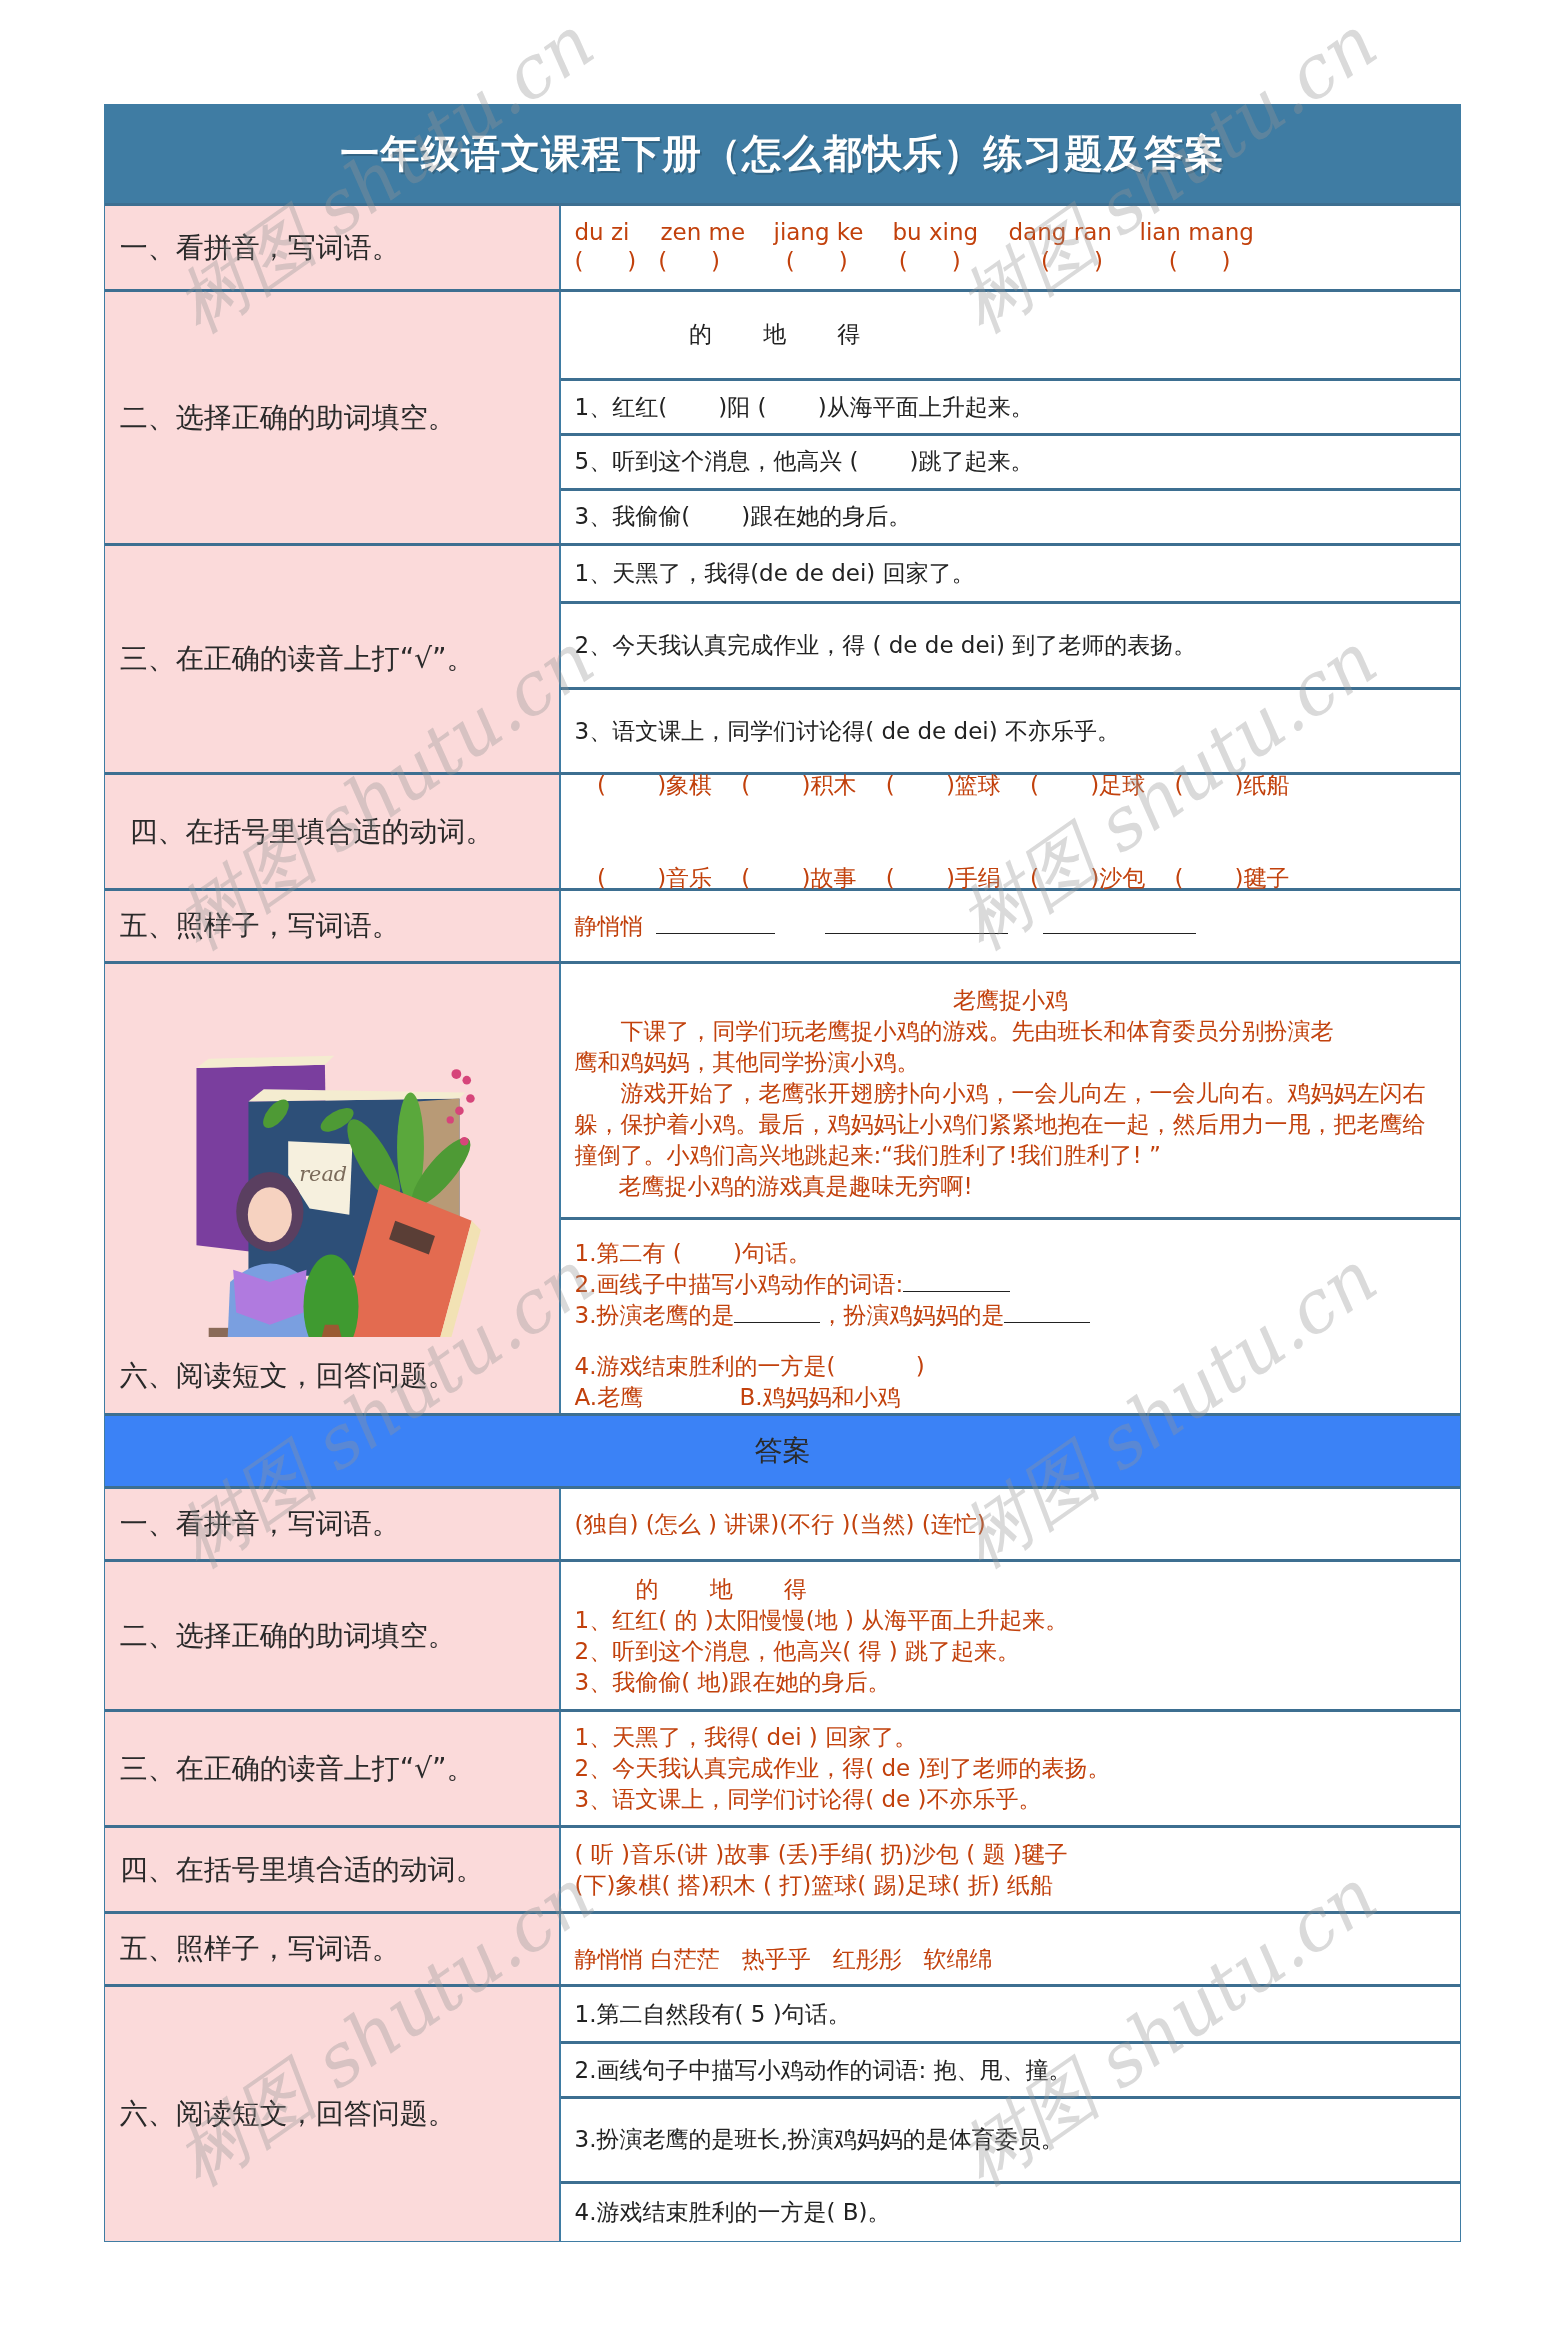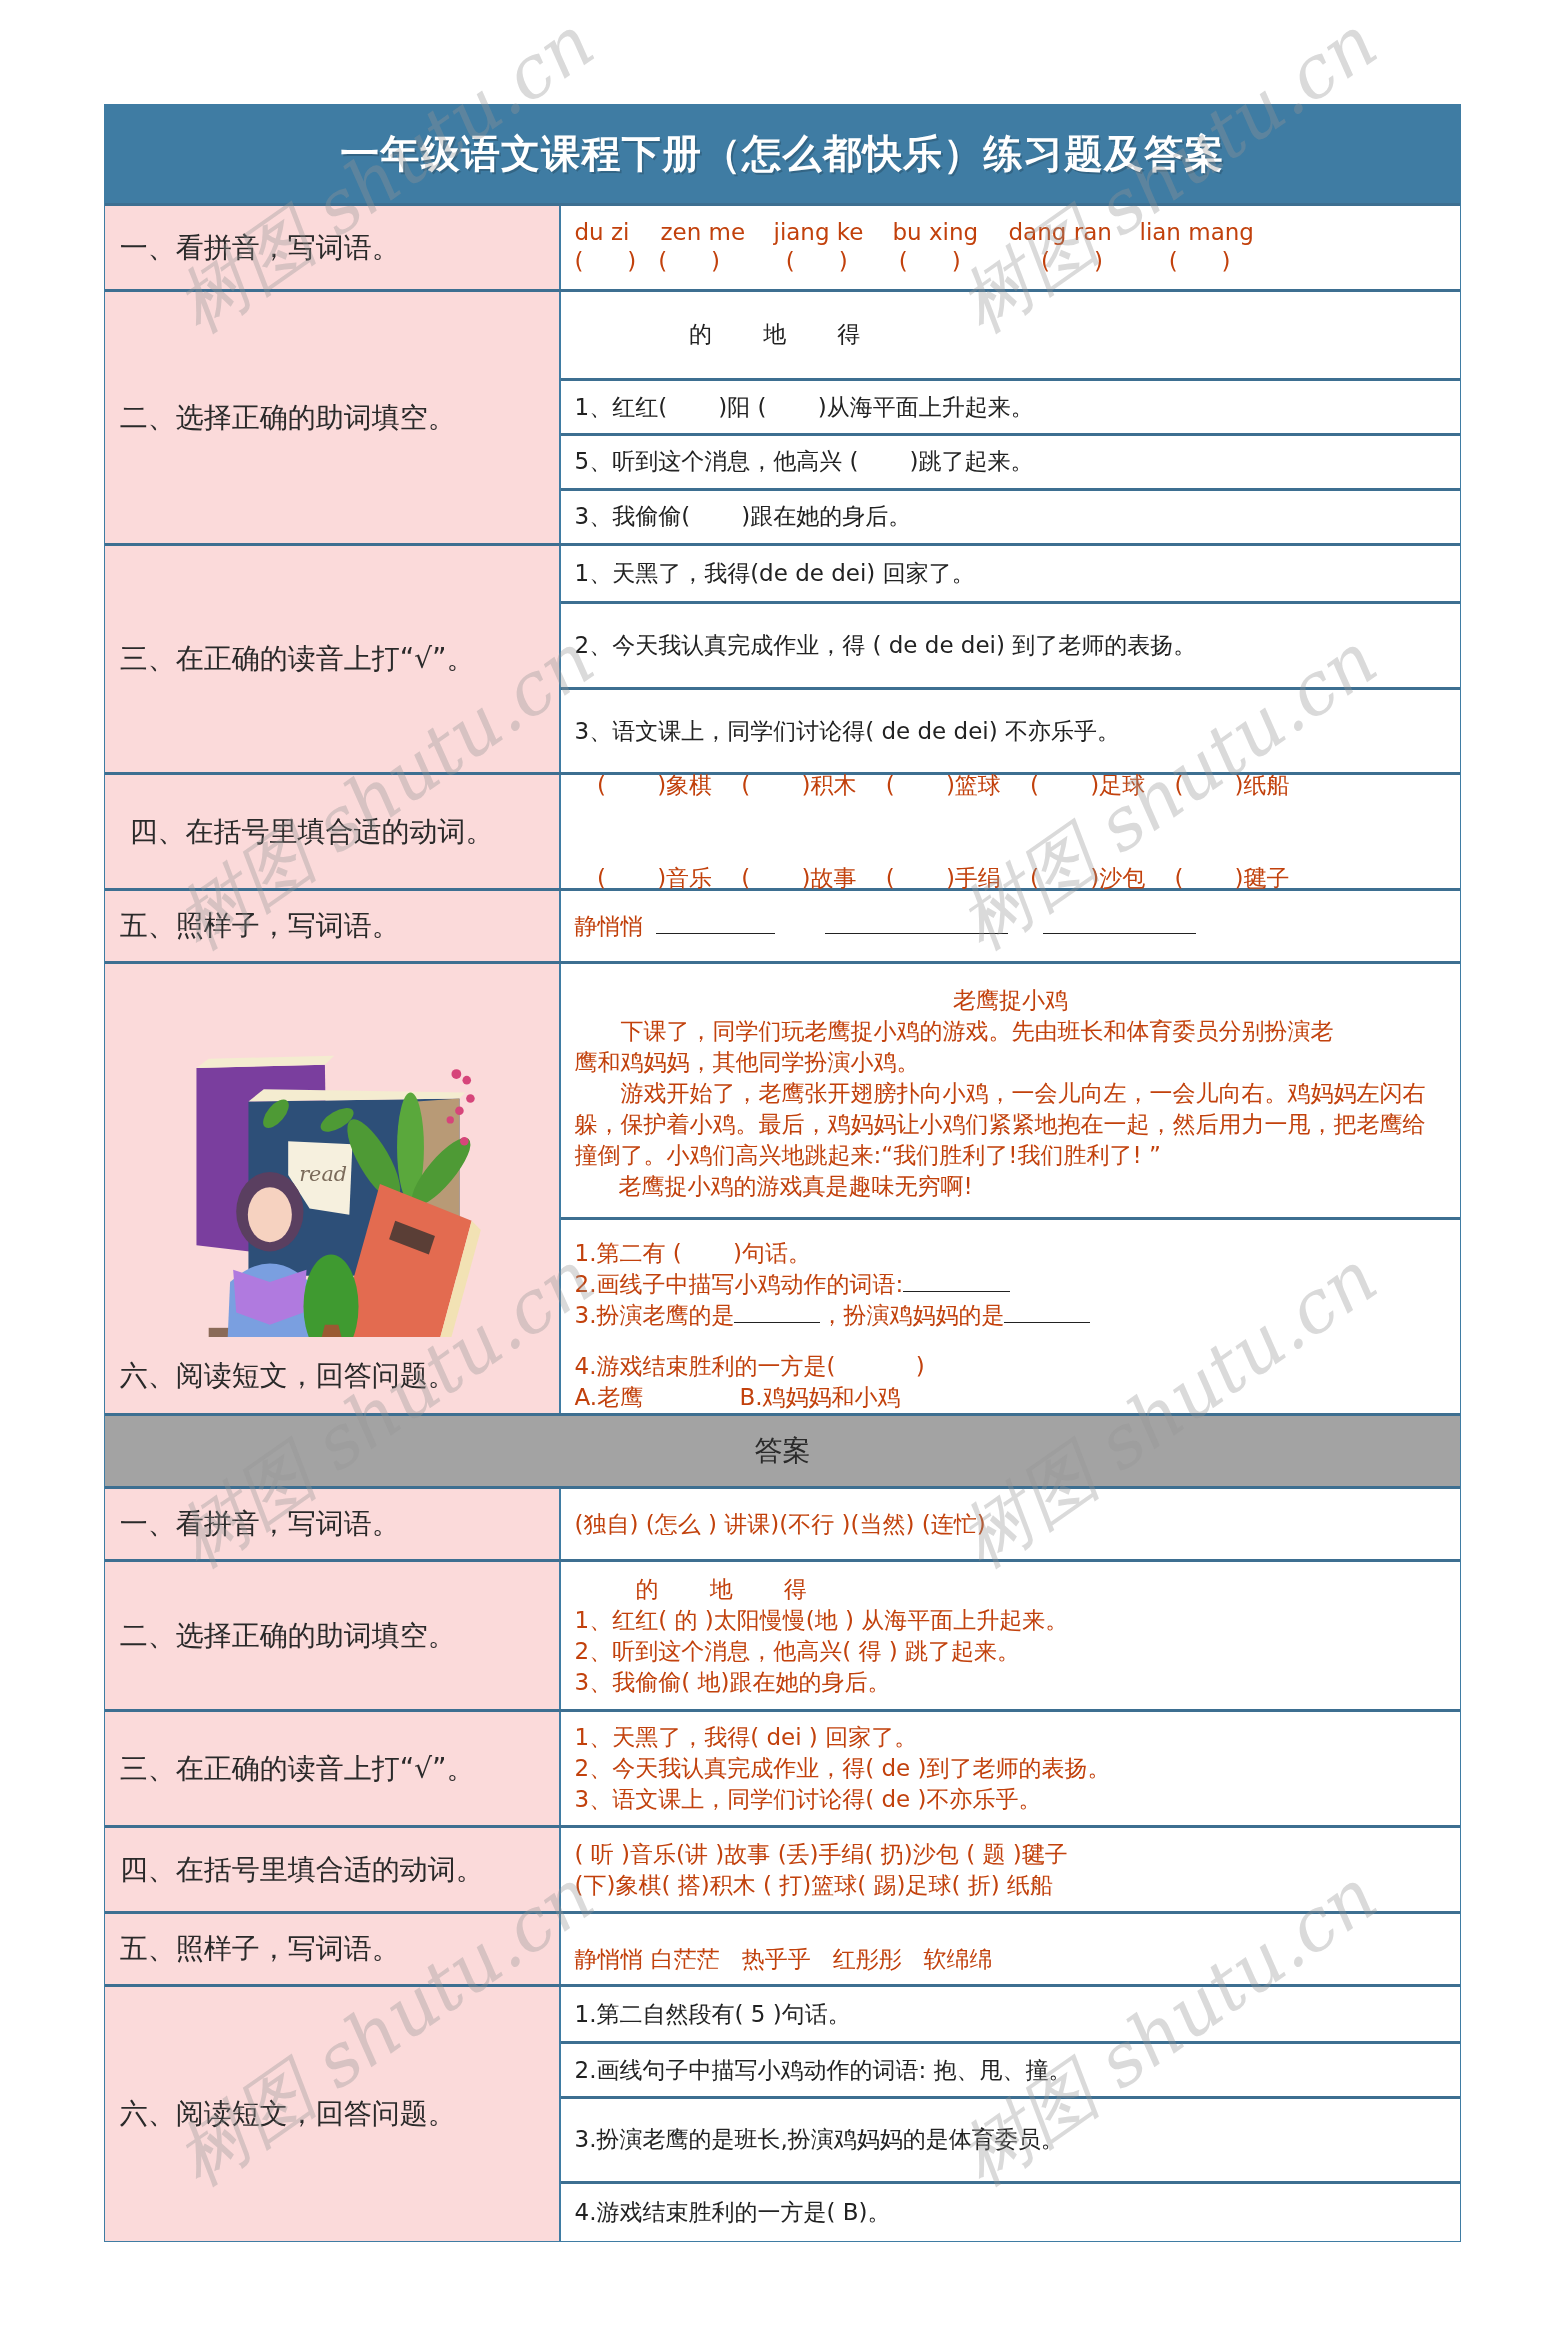--- a/index.html
+++ b/index.html
@@ -25,21 +25,21 @@
   .cell {
     display: flex; align-items: center; padding-left: 13.5px; box-sizing: border-box; font-size: 23px; color: #222;
     border-top: 3.1px solid #3d6f91;
   }
   .cell:first-child { border-top: none; }
   .block { padding: 0 13.5px; font-size: 23px; line-height: 31px; color: #c2410c; box-sizing: border-box; }
   .pinyin-row { display: flex; gap: 0; }
   .pinyin-item { display: inline-block; white-space: pre; }
   .blank { display: inline-block; border-bottom: 1.2px solid #222; height: 22px; vertical-align: baseline; }
   .answer-head {
-    height: 70px; background: #a3a3a3; display: flex; align-items: center; justify-content: center;
+    height: 70px; background: #3b82f6; display: flex; align-items: center; justify-content: center;
     font-size: 28px; color: #2a2a2a; border-top: 3.1px solid #3d6f91; box-sizing: border-box;
   }
   .passage-title { text-align: center; }
   .indent { text-indent: 46px; }
   .illus { position: absolute; left: 67px; top: 55px; width: 318px; height: 318px; }
   .label.top-img { align-items: flex-end; padding-bottom: 18.3px; }
   .watermark {
     position: absolute; font-family: "DejaVu Serif", "Liberation Serif", serif; font-style: italic;
     font-size: 73px; color: rgba(150,150,150,0.35); transform: rotate(-35deg); transform-origin: left bottom;
     white-space: nowrap; pointer-events: none; z-index: 5;

